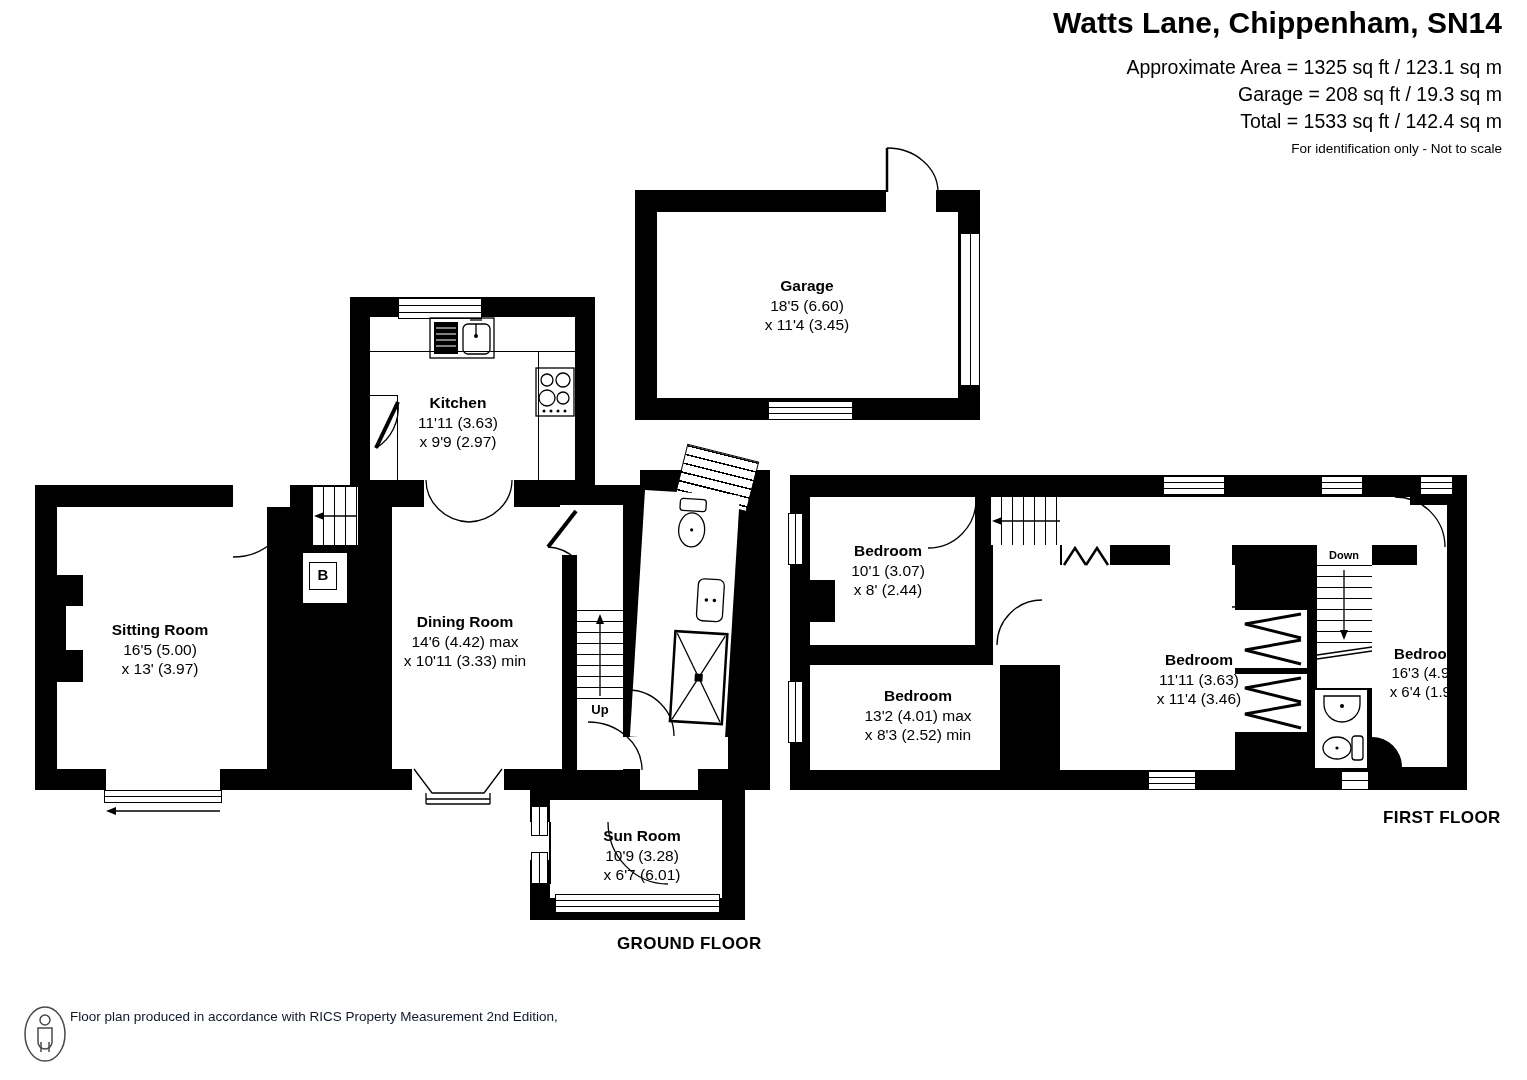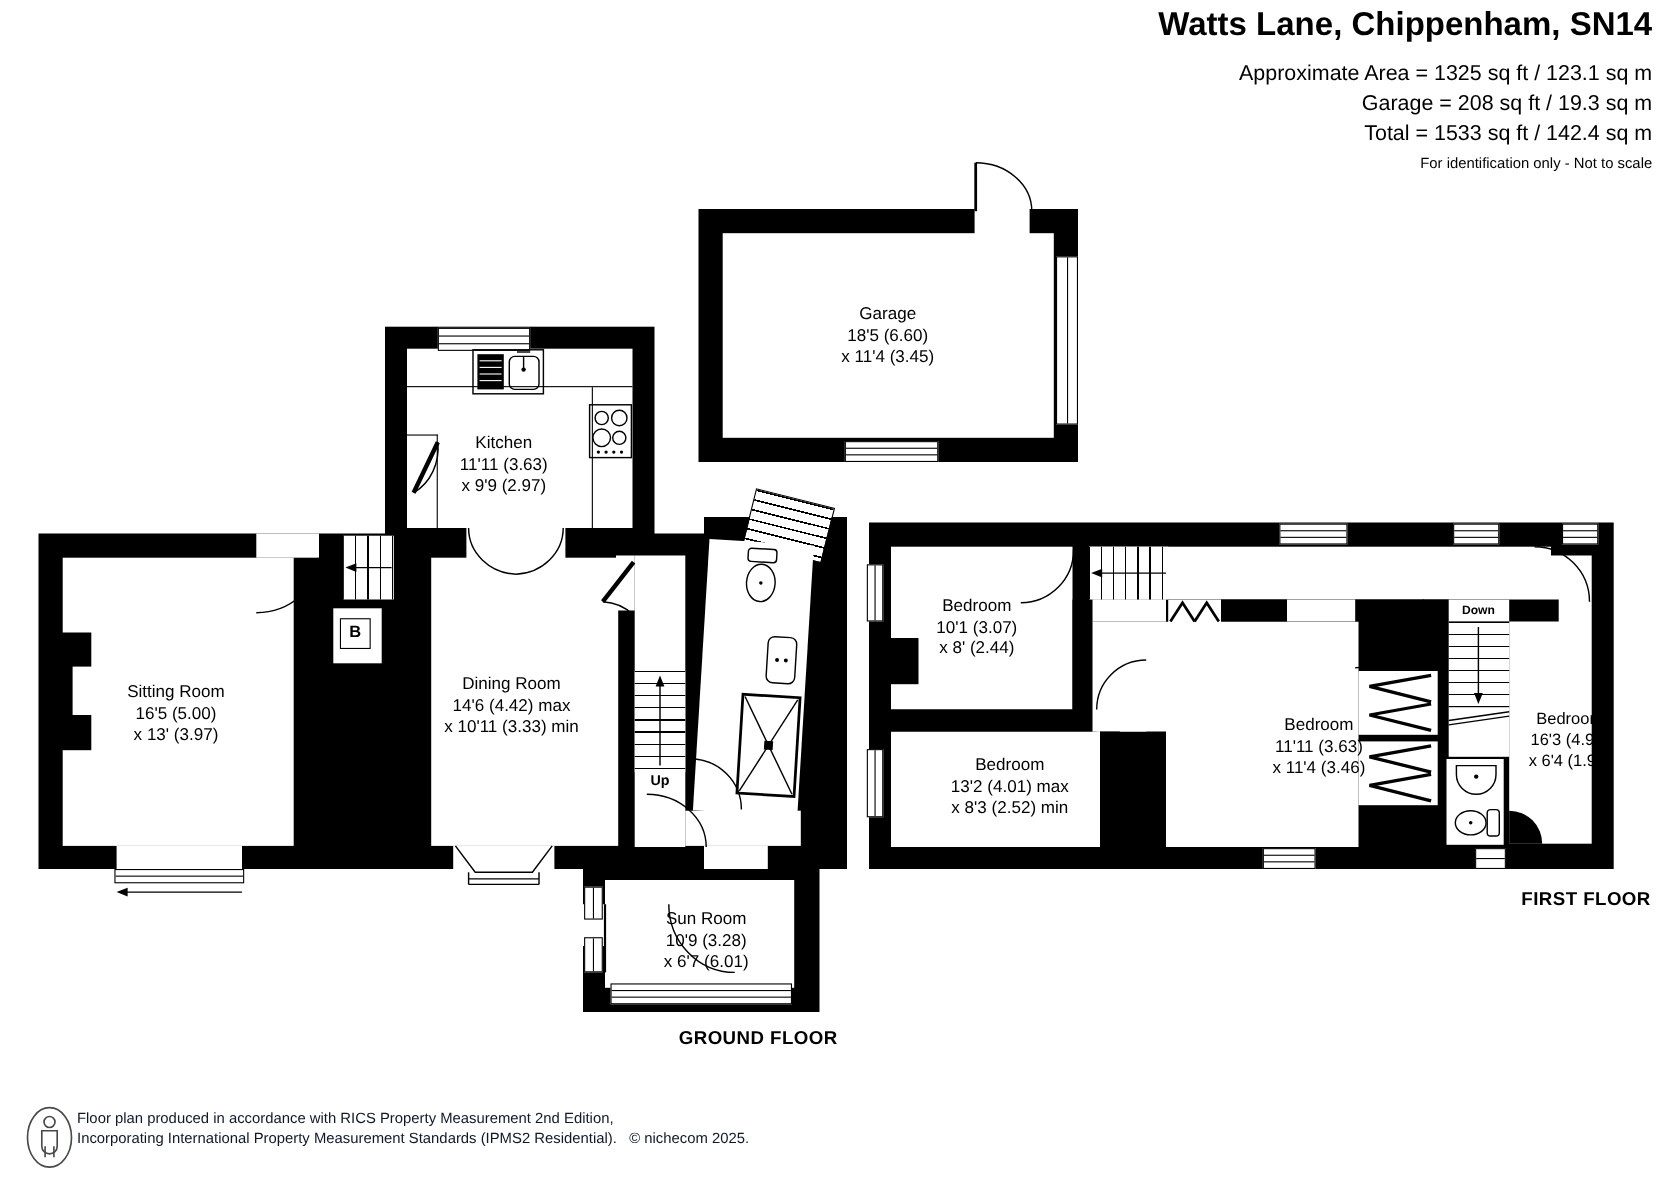--- a/index.html
+++ b/index.html
@@ -6,21 +6,21 @@
   #canvas{position:relative;width:1527px;height:1080px;background:#fff;overflow:hidden;
           font-family:"Liberation Sans",sans-serif;color:#000;}
   .abs{position:absolute;}
   .wall{position:absolute;background:#000;}
   .room{position:absolute;background:#fff;}
   .win{position:absolute;background:#fff;border:1px solid #000;box-sizing:border-box;}
   .win .bar{position:absolute;background:#000;}
   .bar-h{left:0;right:0;height:1px;}
   .bar-v{top:0;bottom:0;width:1px;}
   .room-label{position:absolute;width:210px;text-align:center;font-size:15.5px;line-height:1.27;}
-  .room-label .nm{font-weight:normal;}
+  .room-label .nm{font-weight:bold;}
   .floor-label{position:absolute;font-weight:bold;font-size:17px;letter-spacing:.4px;}
   .stairs{position:absolute;background:#fff;box-sizing:border-box;}
   .treads-h{background-image:repeating-linear-gradient(to bottom,#000 0 1px,transparent 1px 11px);}
   .treads-v{background-image:repeating-linear-gradient(to right,#000 0 1px,transparent 1px 11px);}
   svg.glyph{position:absolute;overflow:visible;}
   svg.glyph .ln{stroke:#000;fill:none;stroke-width:1.3px;}
   svg.glyph .thick{stroke:#000;fill:none;stroke-width:4px;}
   svg.glyph .fillb{fill:#000;stroke:none;}
   .hdr{position:absolute;right:25px;text-align:right;}
   .hdr .title{font-size:30px;font-weight:bold;}
@@ -383,16 +383,15 @@
 
   <svg class="glyph" style="left:24px;top:1006px;" width="42" height="56">
     <ellipse cx="21" cy="28" rx="20" ry="27" fill="none" stroke="#4a4a4a" stroke-width="1.5"></ellipse>
     <circle cx="21" cy="14" r="5" fill="none" stroke="#4a4a4a" stroke-width="1.5"></circle>
     <path d="M14 22 h14 v14 a7 7 0 0 1 -14 0 Z" fill="none" stroke="#4a4a4a" stroke-width="1.5"></path>
     <line x1="17" y1="36" x2="17" y2="46" stroke="#4a4a4a" stroke-width="1.5"></line>
     <line x1="25" y1="36" x2="25" y2="46" stroke="#4a4a4a" stroke-width="1.5"></line>
   </svg>
   <div class="ftr">
     <div class="row">Floor plan produced in accordance with RICS Property Measurement 2nd Edition,</div>
-    <div class="row"><span>Incorporating International Property Measurement Standards (IPMS2 Residential).</span>&nbsp;&nbsp;&nbsp;<span>© nichecom 2025.</span></div>
   </div>
 
 </div>
 
 </body></html>

